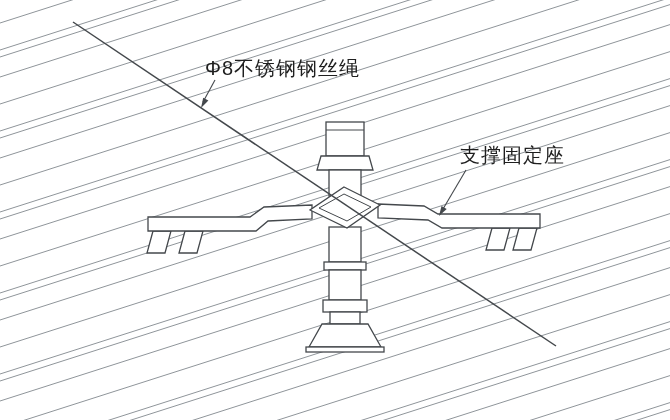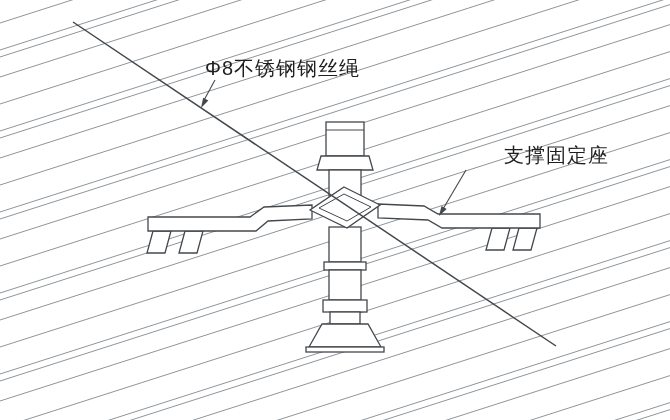--- a/index.html
+++ b/index.html
@@ -17,21 +17,21 @@
   .part{fill:#fff;stroke:var(--line);stroke-width:1.3;stroke-linejoin:miter;}
   .thin{fill:none;stroke:var(--line);stroke-width:1;}
   .rope{stroke:var(--line);stroke-width:1.5;fill:none;}
   .leader{stroke:var(--line);stroke-width:1.1;fill:none;}
   .arrow{fill:var(--line);stroke:none;}
   .label{
     position:absolute;color:var(--text);font-size:20px;line-height:20px;
     letter-spacing:1px;white-space:nowrap;
   }
   #label-rope{left:205px;top:58px;}
-  #label-mount{left:460px;top:145px;margin-left:44px;}
+  #label-mount{left:460px;top:145px;}
 </style>
 </head>
 <body>
 
 <div class="canvas">
   <svg width="670" height="420" viewBox="0 0 670 420">
 
     <g>
         <line x1="0" y1="-4" x2="670" y2="-218.4" class="hatch"></line>
         <line x1="0" y1="23" x2="670" y2="-191.4" class="hatch"></line>

